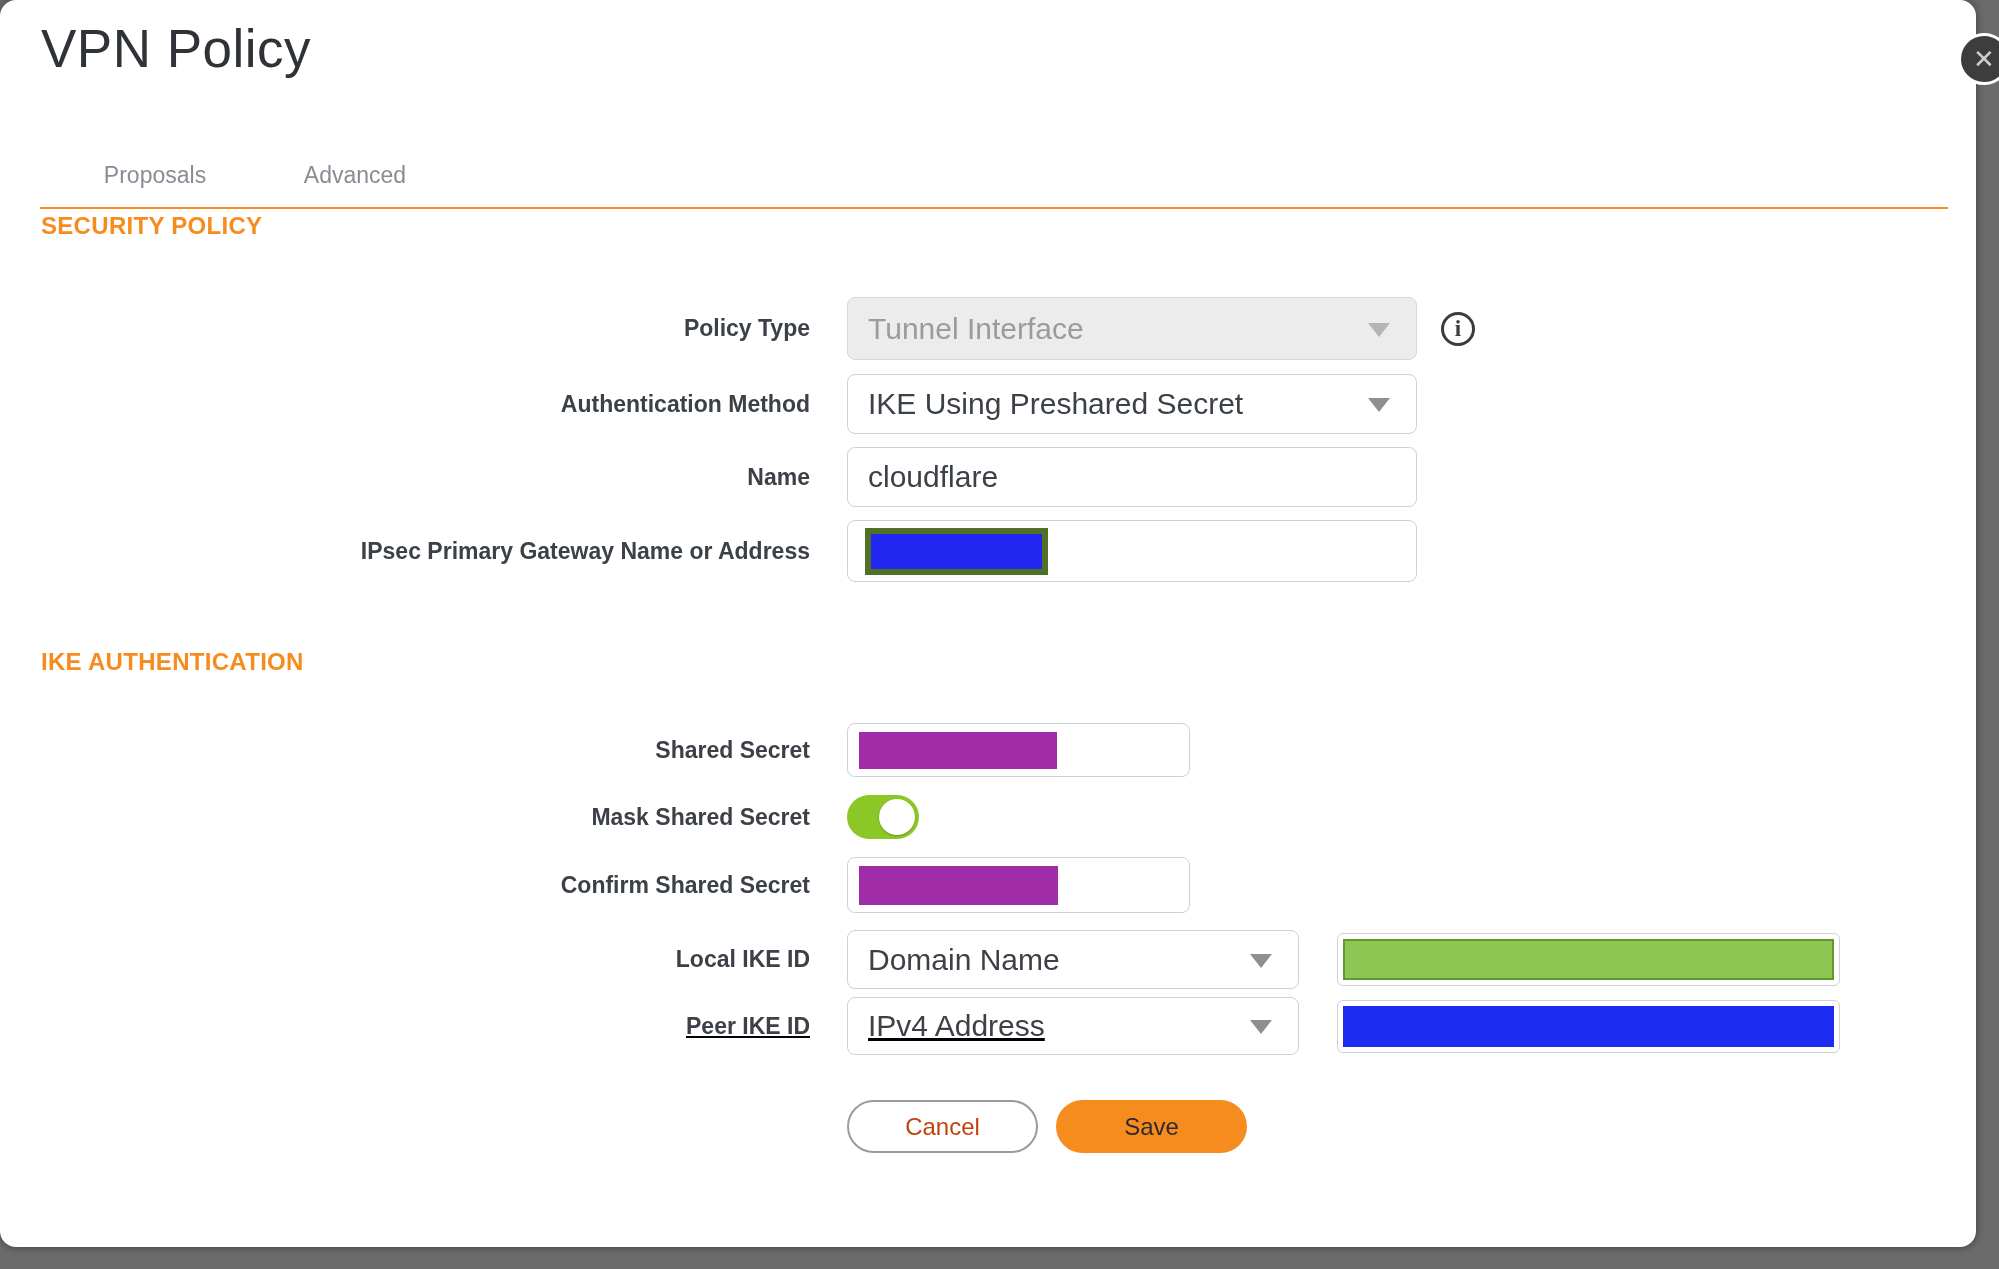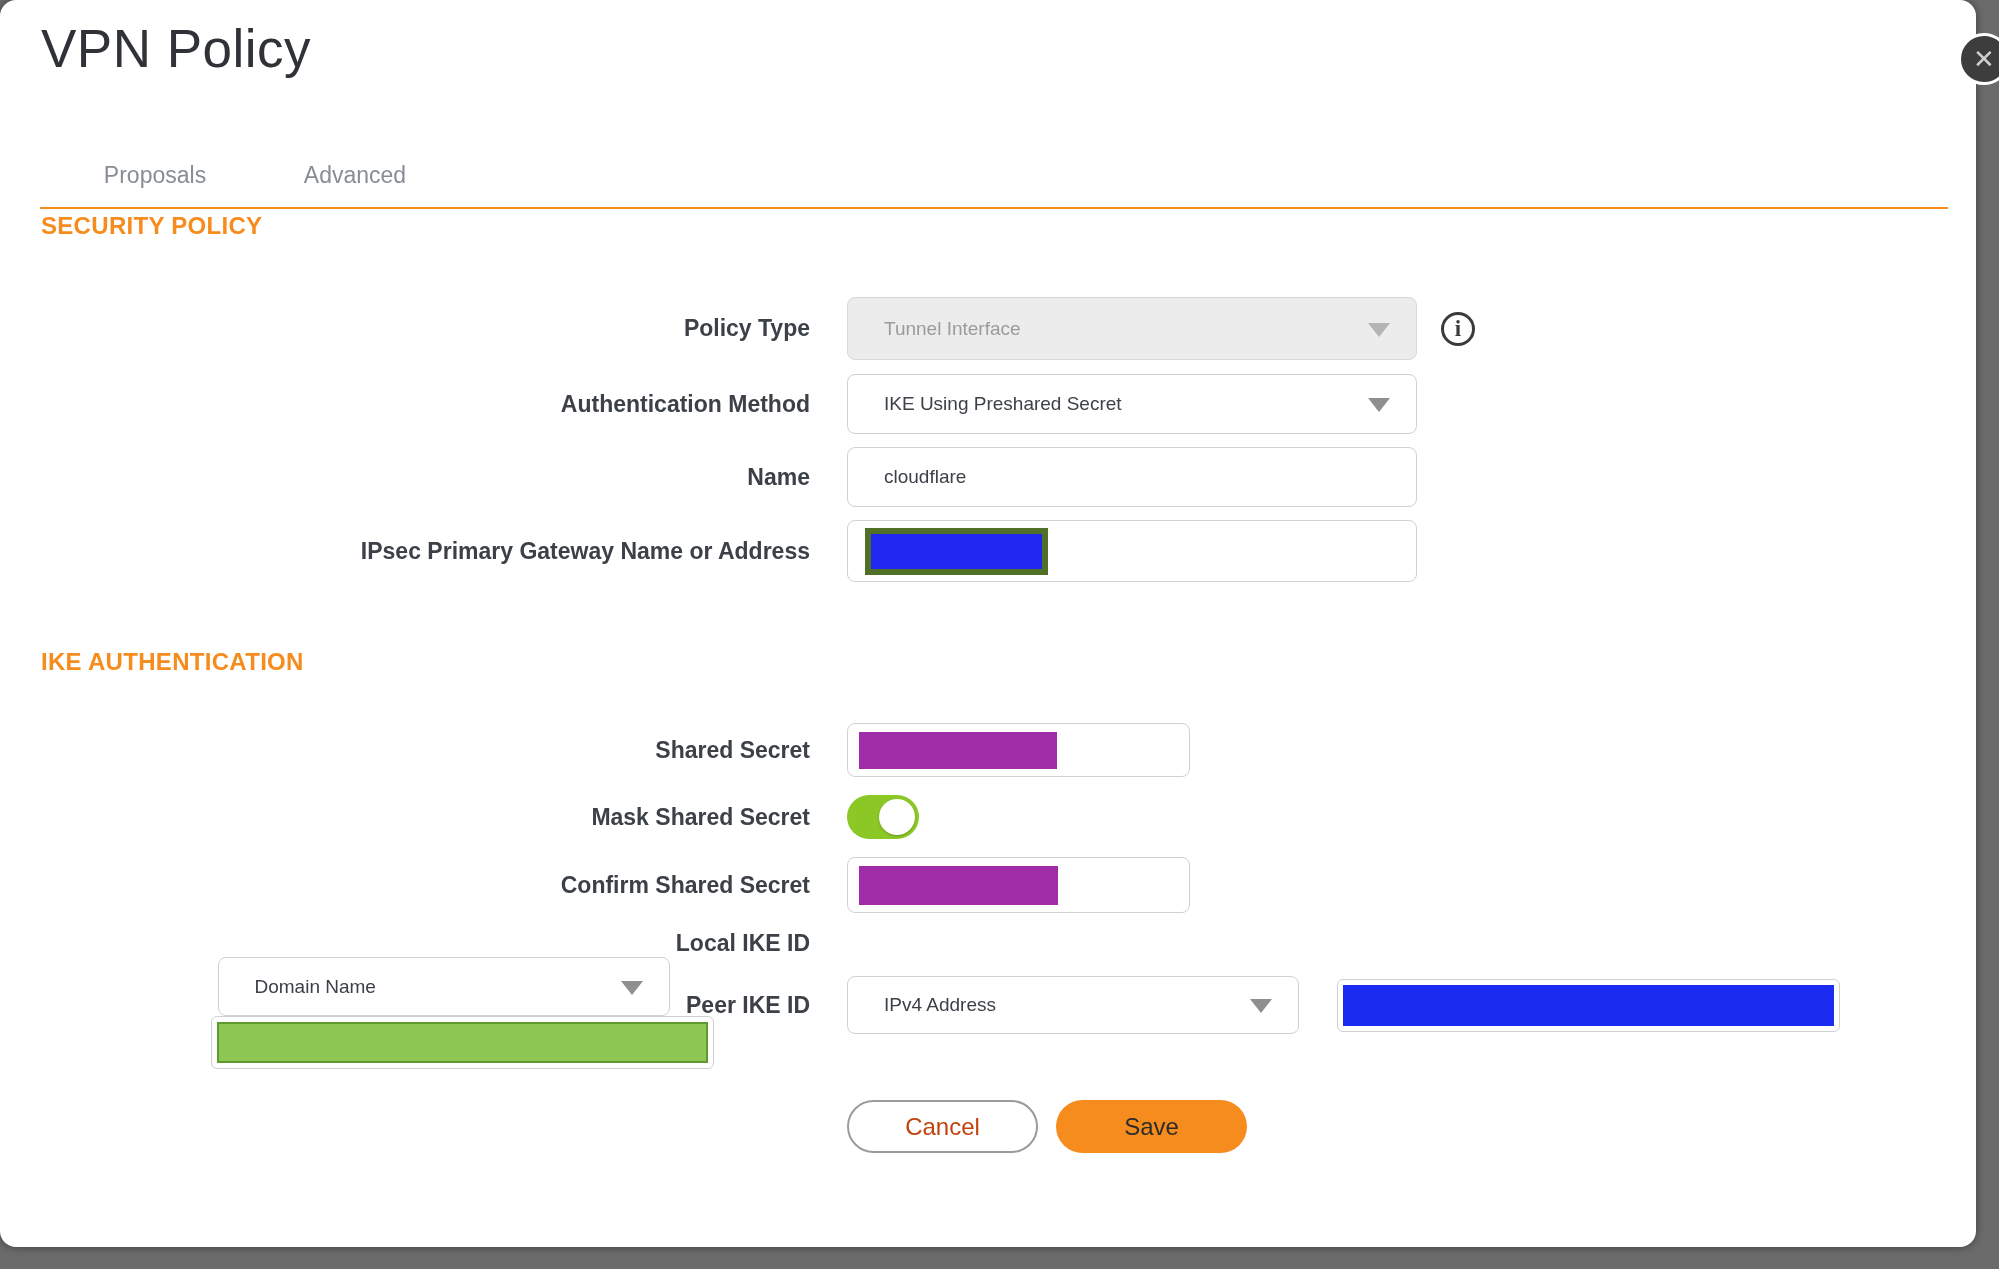--- a/index.html
+++ b/index.html
@@ -68,23 +68,23 @@
     display: flex; align-items: center;
   }
   .flabel {
     width: 770px; text-align: right; margin-right: 37px;
     font-size: 23px; font-weight: bold; color: #3c4148;
     flex: none;
   }
   .ctrl {
     position: relative; background: #fff;
     border: 1px solid #cfd1d4; border-radius: 8px;
-    font-size: 19px; color: #3c4148;
+    font-size: 30px; color: #3c4148;
     display: flex; align-items: center;
-    padding-left: 36px; flex: none;
+    padding-left: 20px; flex: none;
   }
   .ctrl.disabled { background: #ececec; color: #9b9b9b; border-color: #d8d8d8; }
   .caret {
     position: absolute; right: 26px; top: 50%; margin-top: -6px;
     width: 0; height: 0;
     border-left: 11px solid transparent; border-right: 11px solid transparent;
     border-top: 14px solid #8f8f8f;
   }
   .ctrl.disabled .caret { border-top-color: #b4b4b4; }
 
@@ -118,22 +118,22 @@
   .btn-save { background: #f78c1e; border: none; color: #2b2b2b; margin-left: 18px; }
 
   
   #row-policy  { top: 297px; height: 63px; }
   #row-auth    { top: 374px; height: 60px; }
   #row-name    { top: 447px; height: 60px; }
   #row-gw      { top: 520px; height: 62px; }
   #row-shared  { top: 723px; height: 54px; }
   #row-mask    { top: 794px; height: 46px; }
   #row-confirm { top: 857px; height: 56px; }
-  #row-local   { top: 930px; height: 59px; flex-direction: column; }
-  #row-peer    { top: 976px; height: 58px; }
+  #row-local   { top: 930px; height: 59px; }
+  #row-peer    { top: 997px; height: 58px; text-decoration: underline; }
   #row-buttons { top: 1100px; height: 53px; }
 
   .w-main { width: 570px; height: 100%; }
   .w-secret { width: 343px; height: 100%; }
   .w-ikedd { width: 452px; height: 100%; }
   .id-box {
     position: relative; width: 503px; height: 53px; margin-left: 38px;
     background: #fff; border: 1px solid #cfd1d4; border-radius: 6px; flex: none;
   }
 </style>

